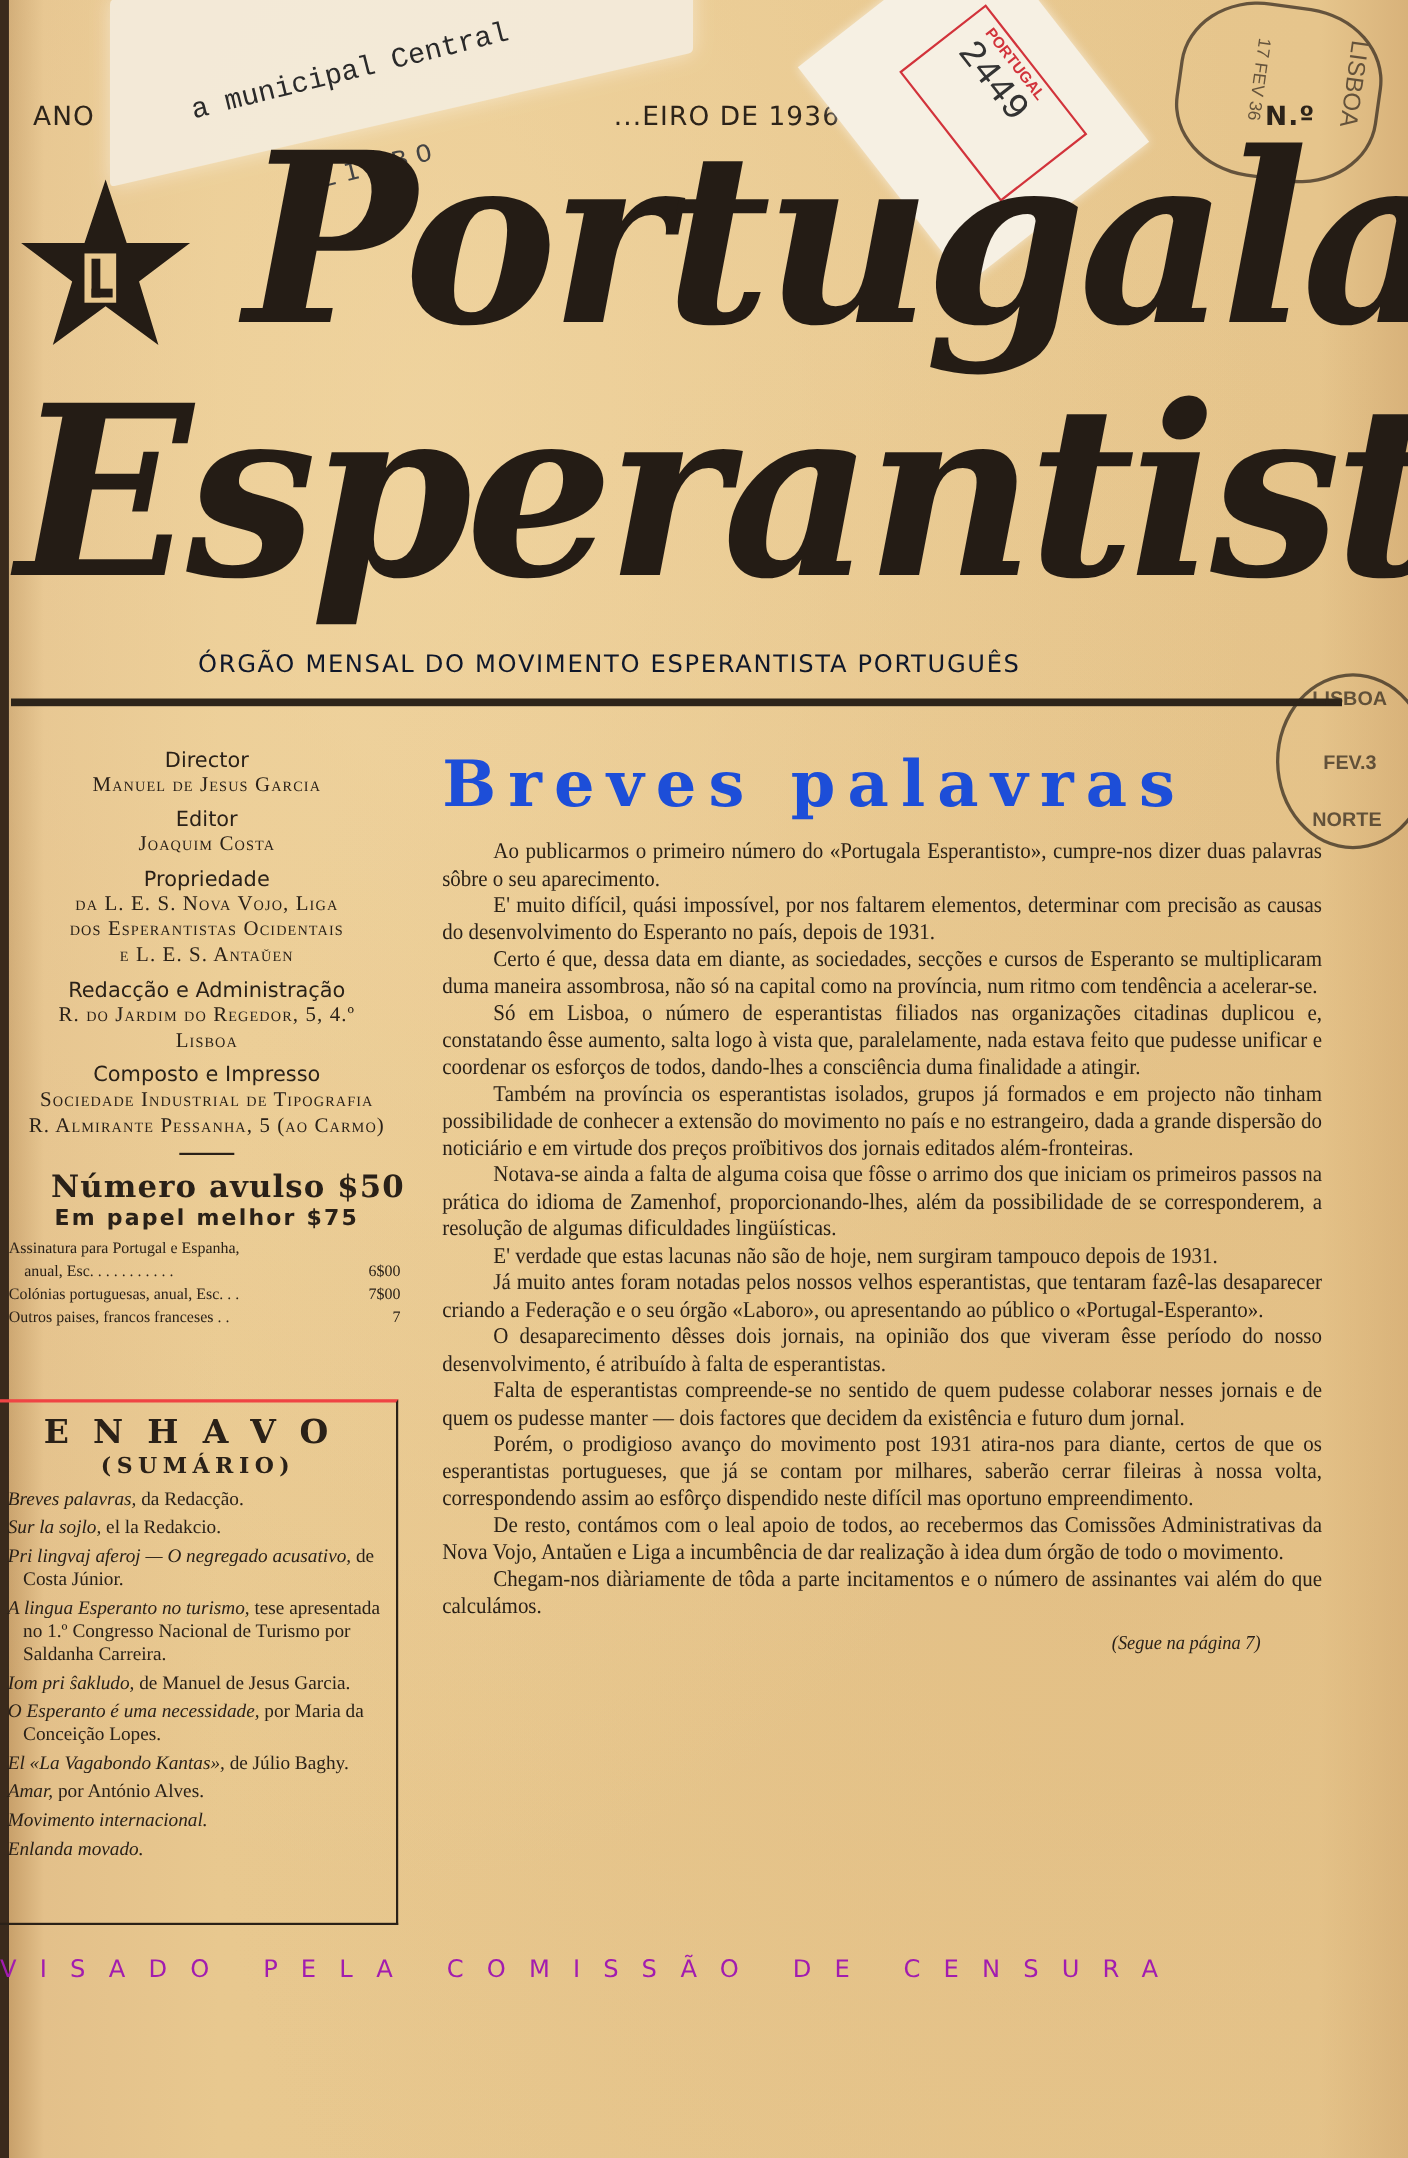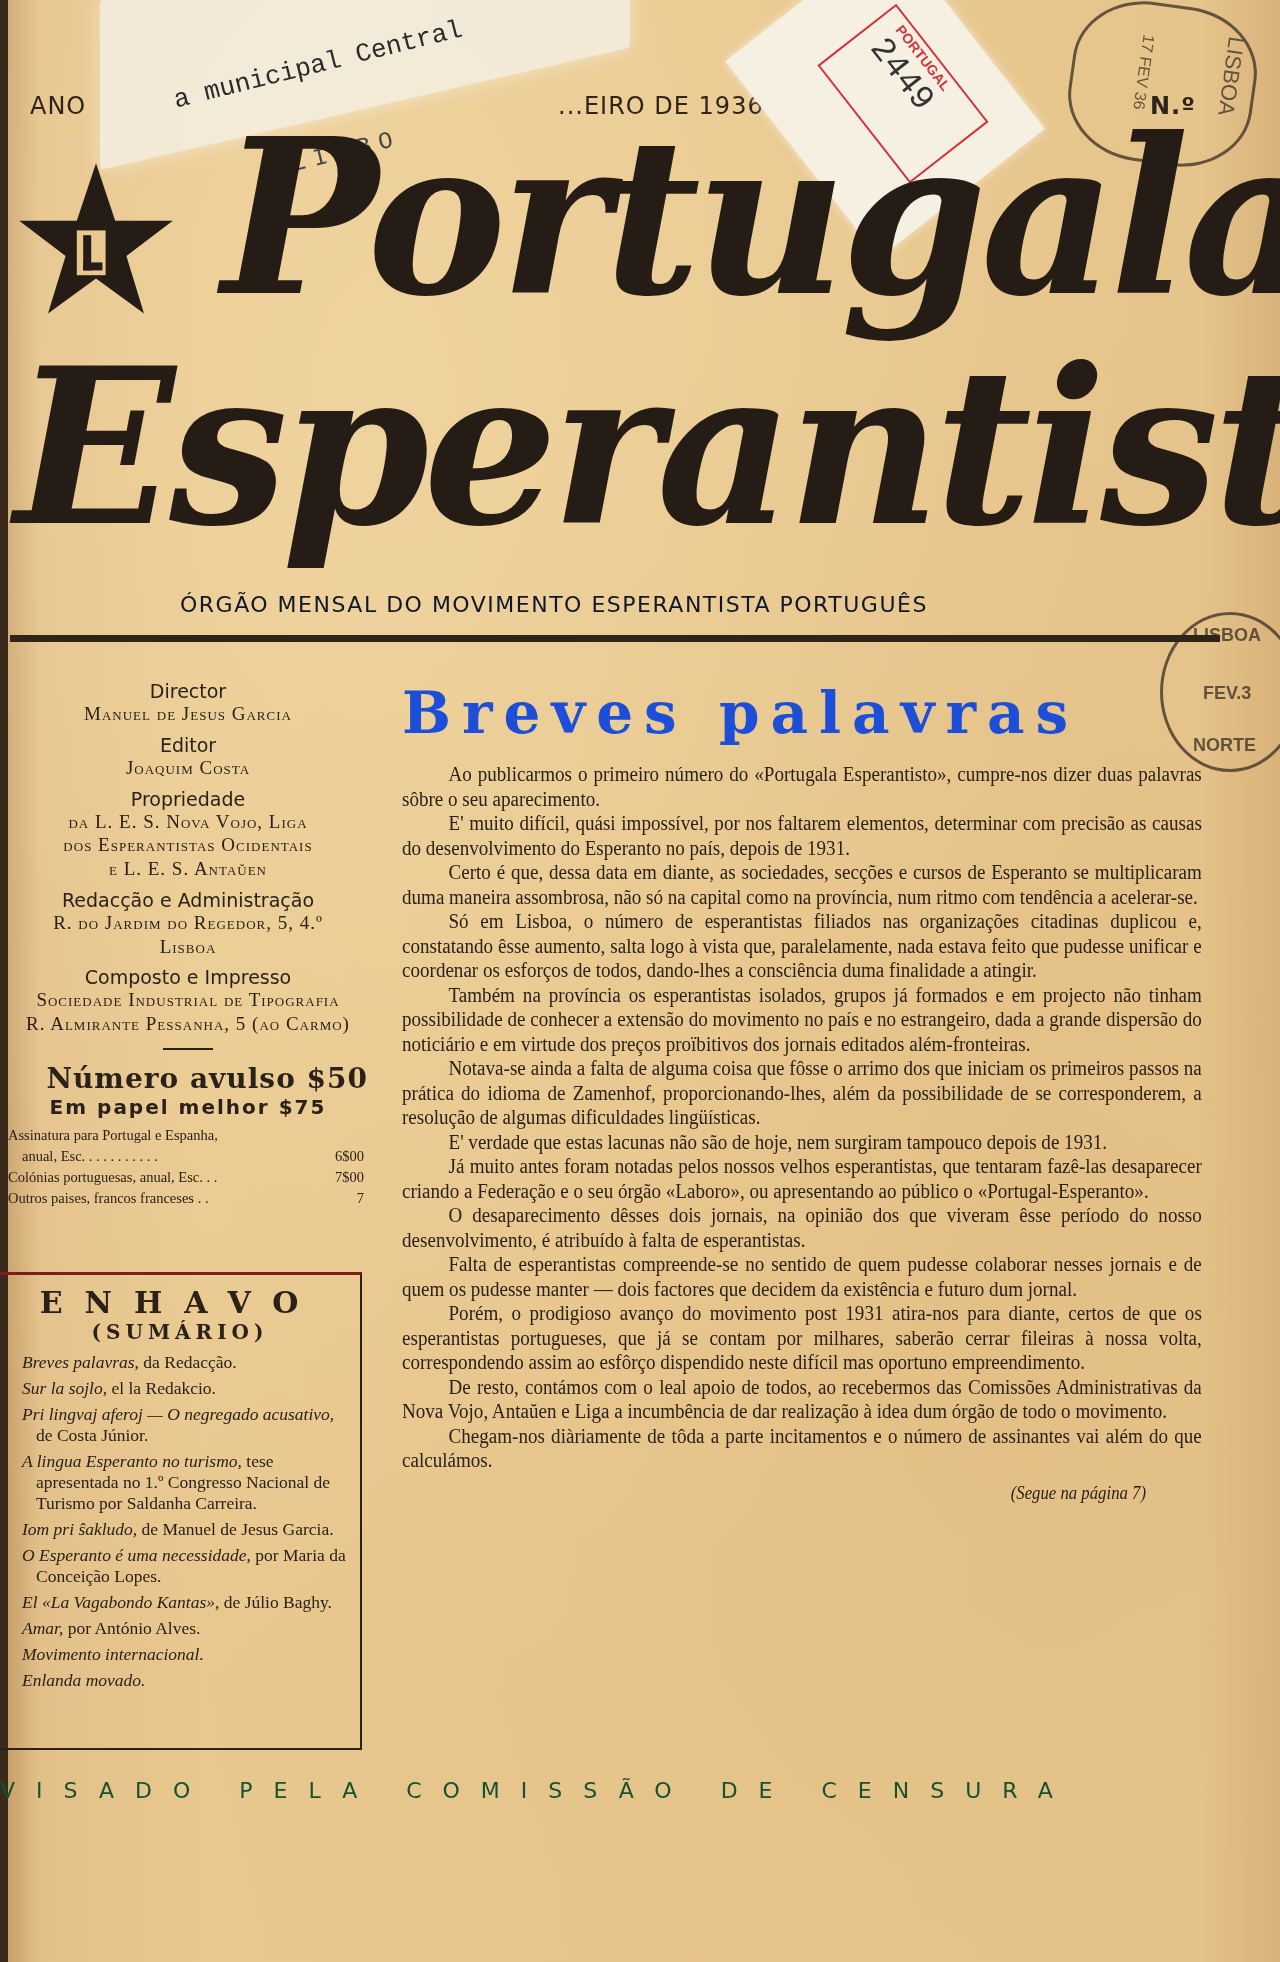--- a/index.html
+++ b/index.html
@@ -107,46 +107,46 @@
   .sb-h { font-family: "DejaVu Sans", sans-serif; font-weight: normal; font-size: 19px; margin-top: 8px; }
   .sb-v { font-size: 19px; font-variant: small-caps; letter-spacing: 1px; line-height: 1.25; }
   .sb-hr { width: 50px; height: 2px; background: #2a2118; margin: 12px auto; }
   .price { font-family: "DejaVu Serif", serif; font-weight: bold; font-size: 28px; letter-spacing: 1px; text-align: right; }
   .price2 { font-family: "DejaVu Sans", sans-serif; font-weight: bold; font-size: 20px; letter-spacing: 2px; }
   .subs { text-align: left; font-size: 14.5px; line-height: 1.45; margin-top: 6px; }
   .subs .row { display: flex; justify-content: space-between; padding-right: 4px; text-align: center; }
 
   .sumario {
     position: absolute; top: 1272px; left: 0px; width: 362px; height: 478px;
-    border-top: 3px solid #7f1d1d; border-right: 2px solid #2a2118; border-bottom: 2px solid #2a2118;
+    border-top: 3px solid #ef4444; border-right: 2px solid #2a2118; border-bottom: 2px solid #2a2118;
     padding: 10px 8px 0 8px;
   }
   .sum-title { text-align: center; font-family: "DejaVu Serif", serif; font-weight: bold; font-size: 30px; letter-spacing: 22px; }
   .sum-sub { text-align: center; font-family: "DejaVu Serif", serif; font-weight: bold; font-size: 20px; letter-spacing: 5px; margin-bottom: 8px; }
-  .sum-item { font-size: 17.5px; line-height: 1.2; margin-bottom: 5px; padding-left: 28px; text-indent: -14px; }
+  .sum-item { font-size: 17.5px; line-height: 1.2; margin-bottom: 5px; padding-left: 13px; text-indent: -14px; }
   .sum-item i { font-style: italic; }
 
   
   .article { position: absolute; top: 684px; left: 402px; width: 800px; }
   .headline {
     font-family: "DejaVu Serif", serif; font-weight: bold; font-size: 58px;
     letter-spacing: 11px; color: #1d4ed8; line-height: 1; white-space: nowrap;
   }
   .body {
     margin-top: 20px; font-family: "Liberation Serif", serif; font-size: 20.5px;
     line-height: 24.5px; text-align: justify; color: #2a2118;
     transform: scaleX(0.93); transform-origin: left top; width: 860px;
   }
   .body p { text-indent: 50px; }
   .segue { text-align: right; font-style: italic; font-size: 18px; margin-top: 8px; padding-right: 60px; }
 
   .censura {
     position: absolute; top: 1778px; left: 0; right: 40px;
     font-family: "DejaVu Sans", sans-serif; font-size: 22px;
-    letter-spacing: 21px; color: #14532d; white-space: nowrap;
+    letter-spacing: 21px; color: #a21caf; white-space: nowrap;
   }
 
   .stamp-right {
     position: absolute; top: 612px; left: 1160px; width: 140px; height: 160px;
     border: 3px solid #2d241a; border-radius: 50%; opacity: 0.7;
   }
   .stamp-right span {
     position: absolute; font-family: "Liberation Sans", sans-serif; color: #2d241a; font-weight: bold;
   }
   .edge { position: absolute; top: 0; left: 0; width: 8px; height: 100%; background: #3a2a1c; }

